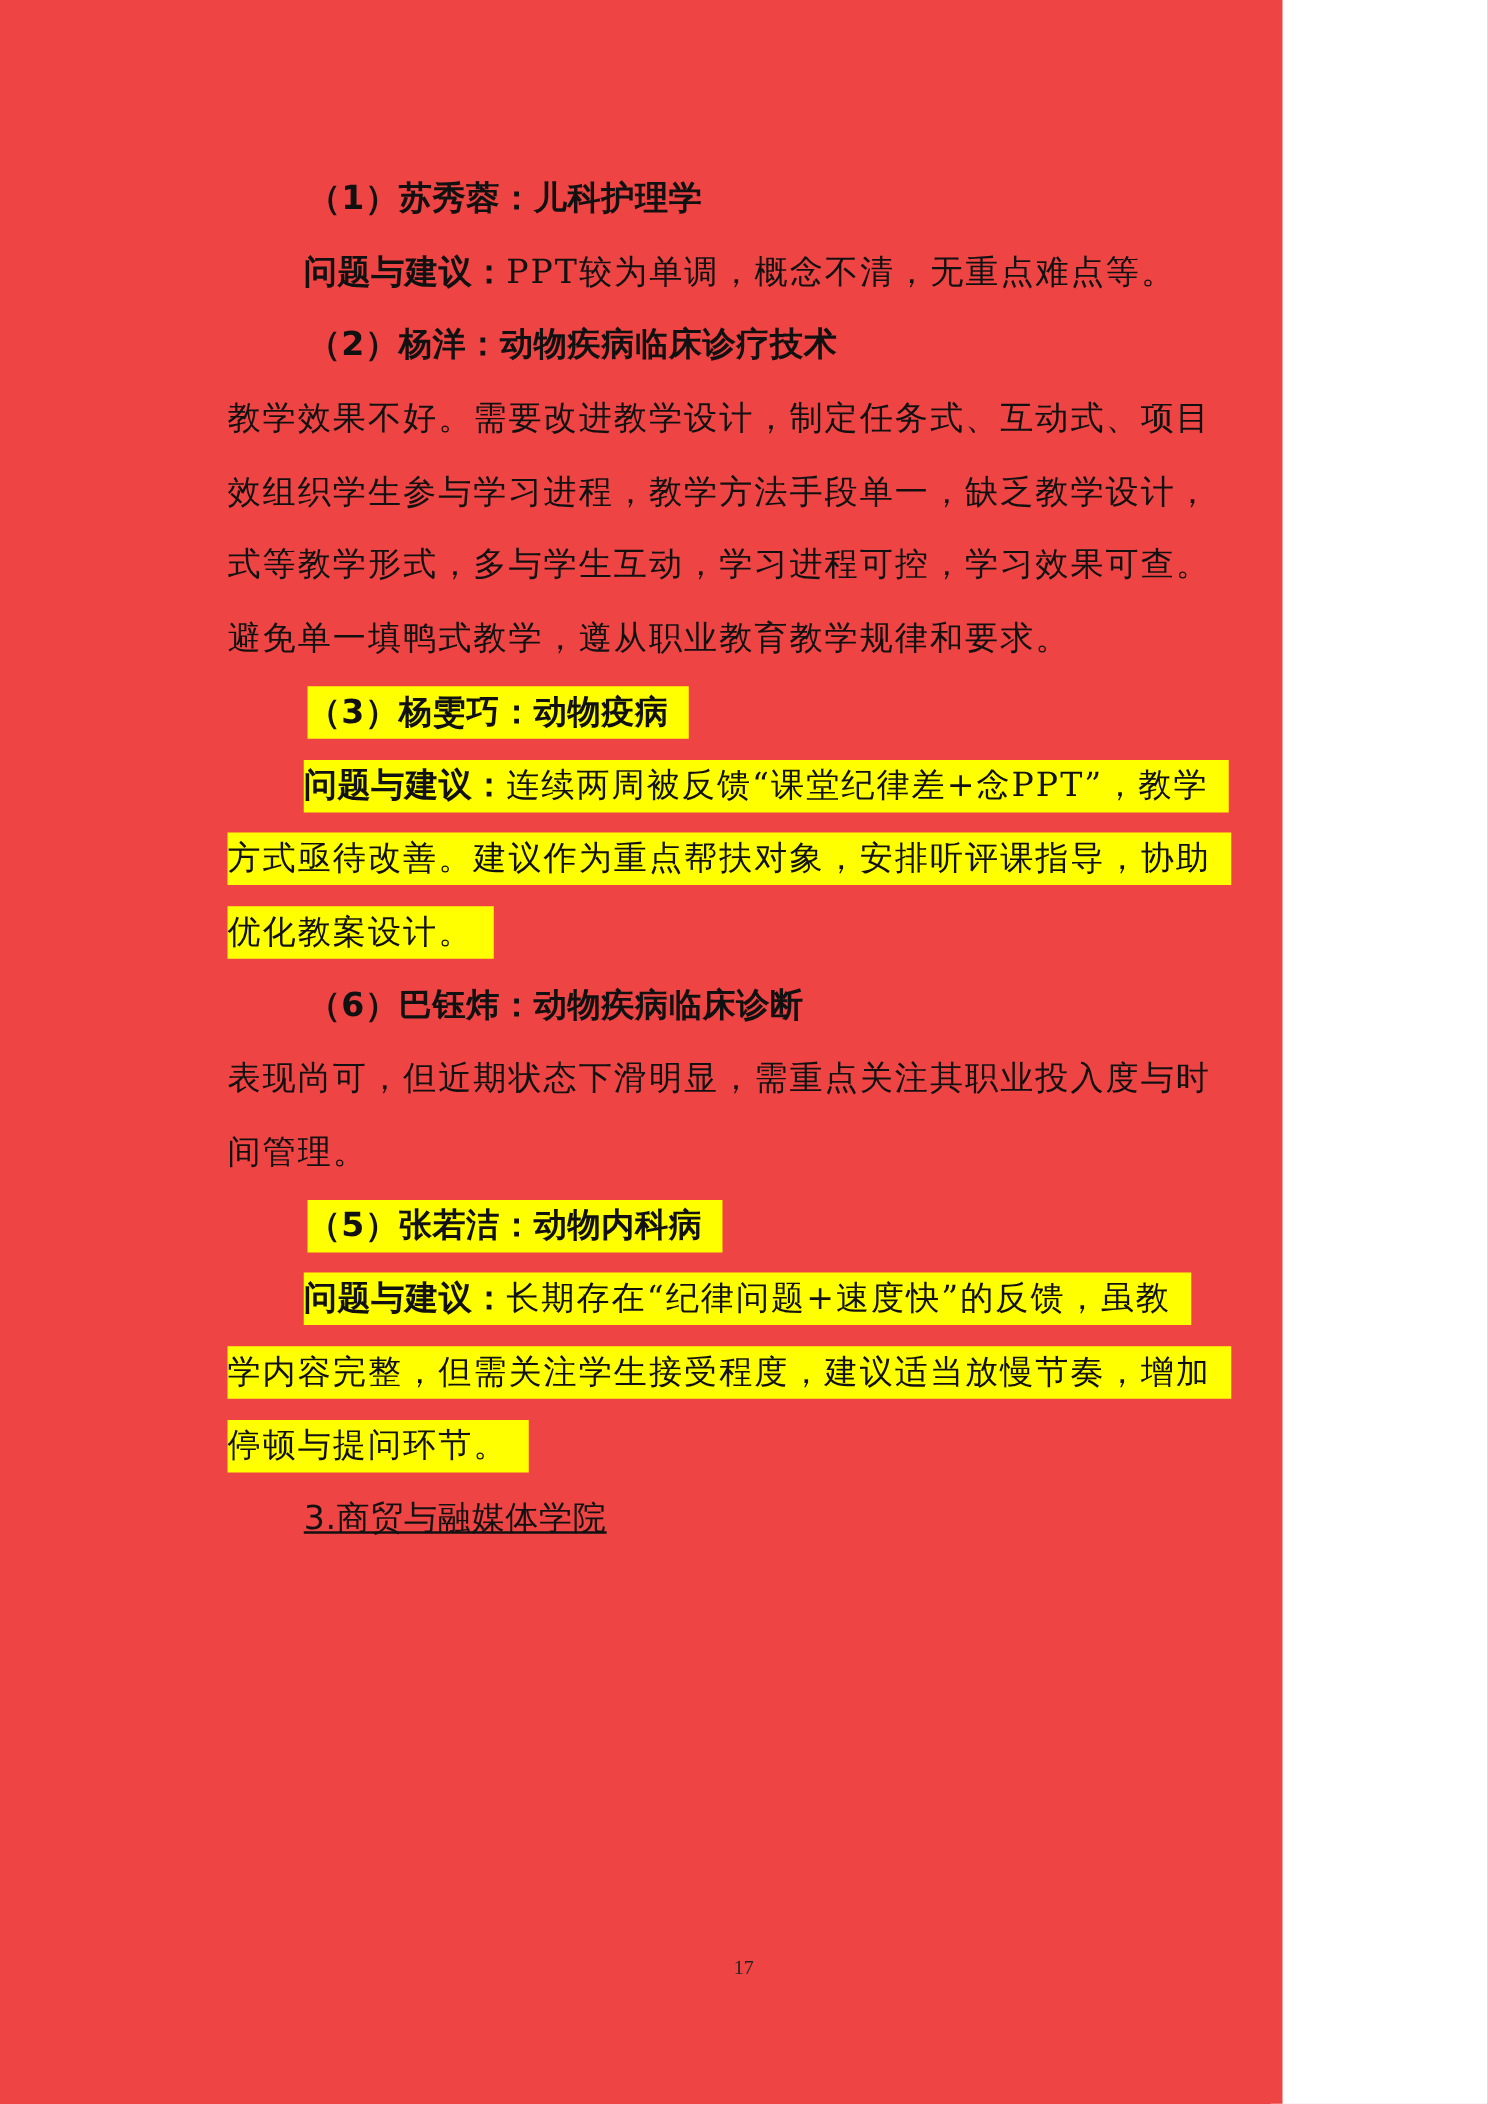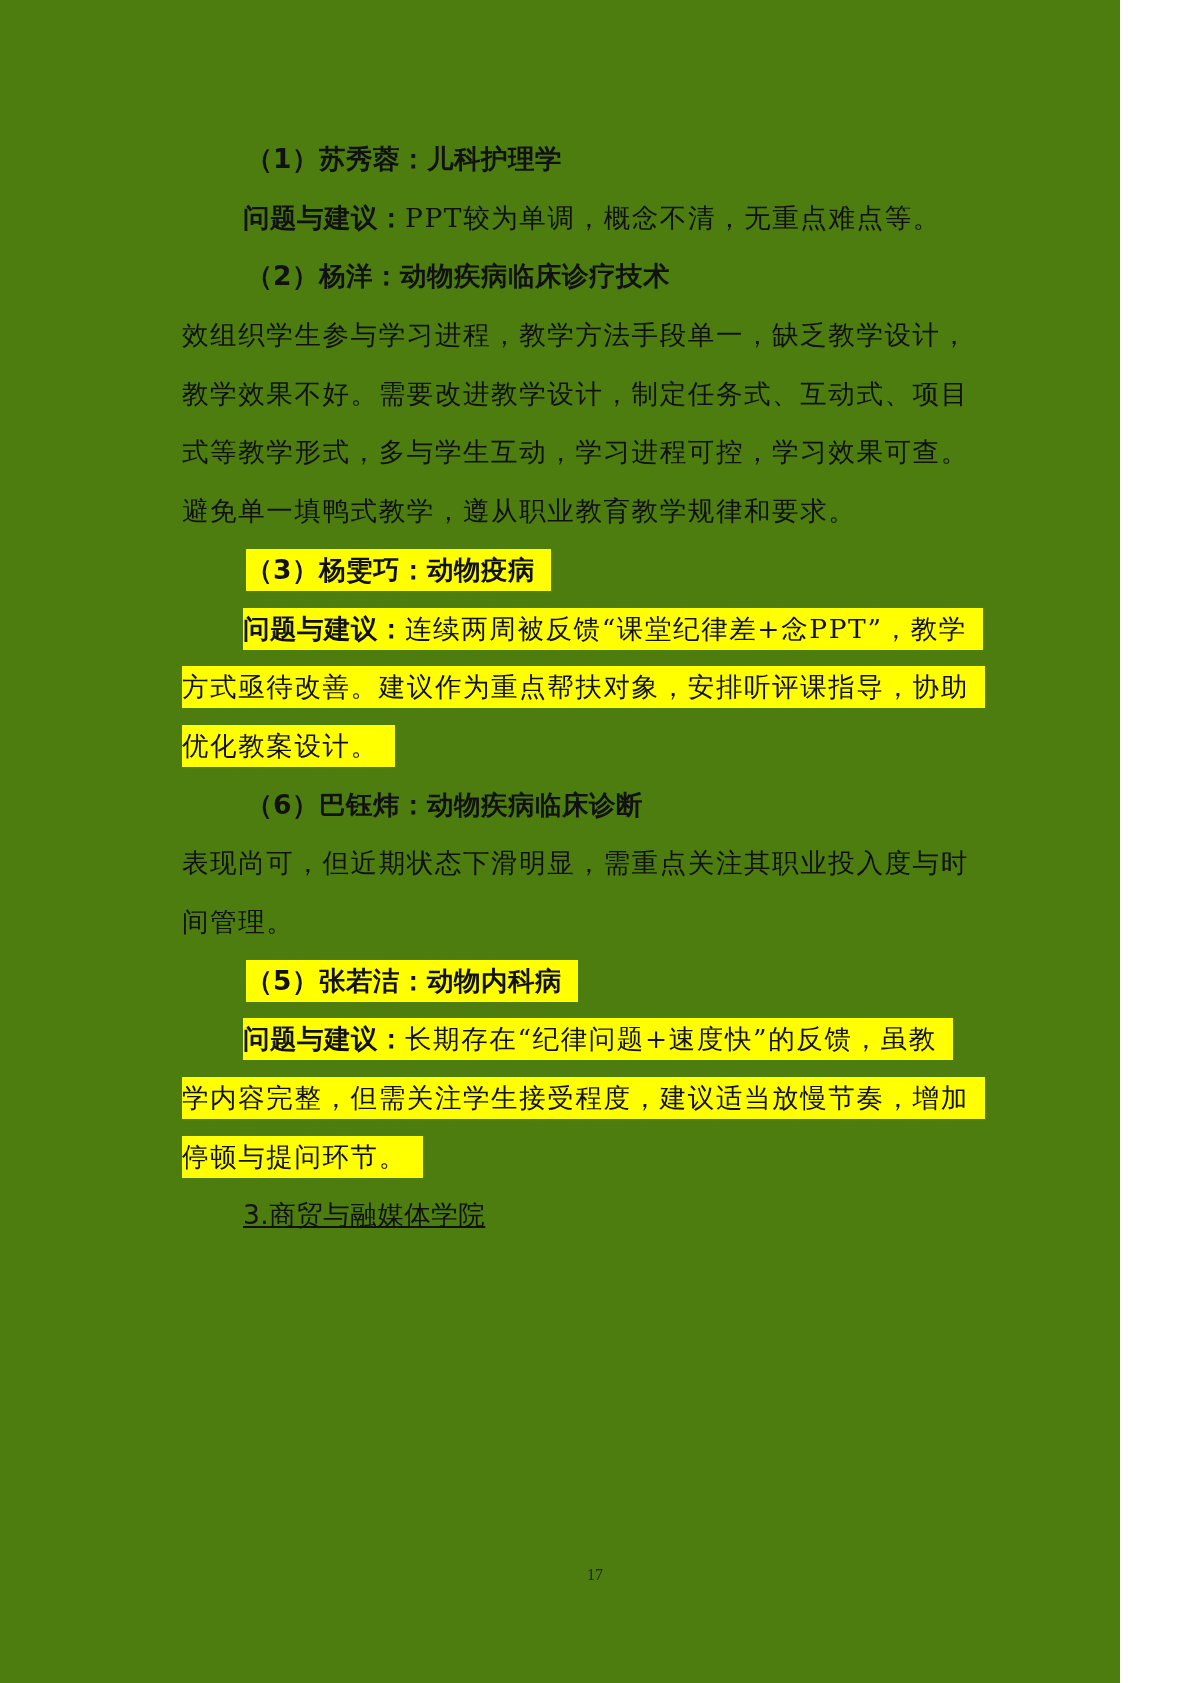--- a/index.html
+++ b/index.html
@@ -1,19 +1,19 @@
 <!DOCTYPE html>
 <html><head>
 <meta charset="utf-8">
 <style>
   html, body { margin: 0; padding: 0; background: #ffffff; }
   body { width: 1190px; height: 1683px; position: relative; overflow: hidden; }
   .page {
-    position: absolute; left: 0; top: 0; width: 1120px; height: 1683px;
-    background: #4d7c0f;
+    position: absolute; left: 0; top: 0; width: 1026px; height: 1683px;
+    background: #ef4444;
     font-family: "DejaVu Serif", "Liberation Serif", serif;
     color: #111111;
   }
   .content {
     position: absolute; left: 182px; top: 130px; width: 828px;
   }
   .line {
     height: 58.7px; line-height: 58.7px;
     font-size: 26.5px; white-space: nowrap;
     letter-spacing: 1.6px;
@@ -40,24 +40,24 @@
       <span>（1）苏秀蓉：儿科护理学</span>
     </div>
     <div class="line indent">
       <span class="label">问题与建议：</span><span>PPT较为单调，概念不清，无重点难点等。</span>
     </div>
 
     <div class="line heading-item">
       <span>（2）杨洋：动物疾病临床诊疗技术</span>
     </div>
     <div class="line">
-      <span>效组织学生参与学习进程，教学方法手段单一，缺乏教学设计，</span>
+      <span>教学效果不好。需要改进教学设计，制定任务式、互动式、项目</span>
     </div>
     <div class="line">
-      <span>教学效果不好。需要改进教学设计，制定任务式、互动式、项目</span>
+      <span>效组织学生参与学习进程，教学方法手段单一，缺乏教学设计，</span>
     </div>
     <div class="line">
       <span>式等教学形式，多与学生互动，学习进程可控，学习效果可查。</span>
     </div>
     <div class="line">
       <span>避免单一填鸭式教学，遵从职业教育教学规律和要求。</span>
     </div>
 
     <div class="line heading-item">
       <span class="hl">（3）杨雯巧：动物疫病</span>

